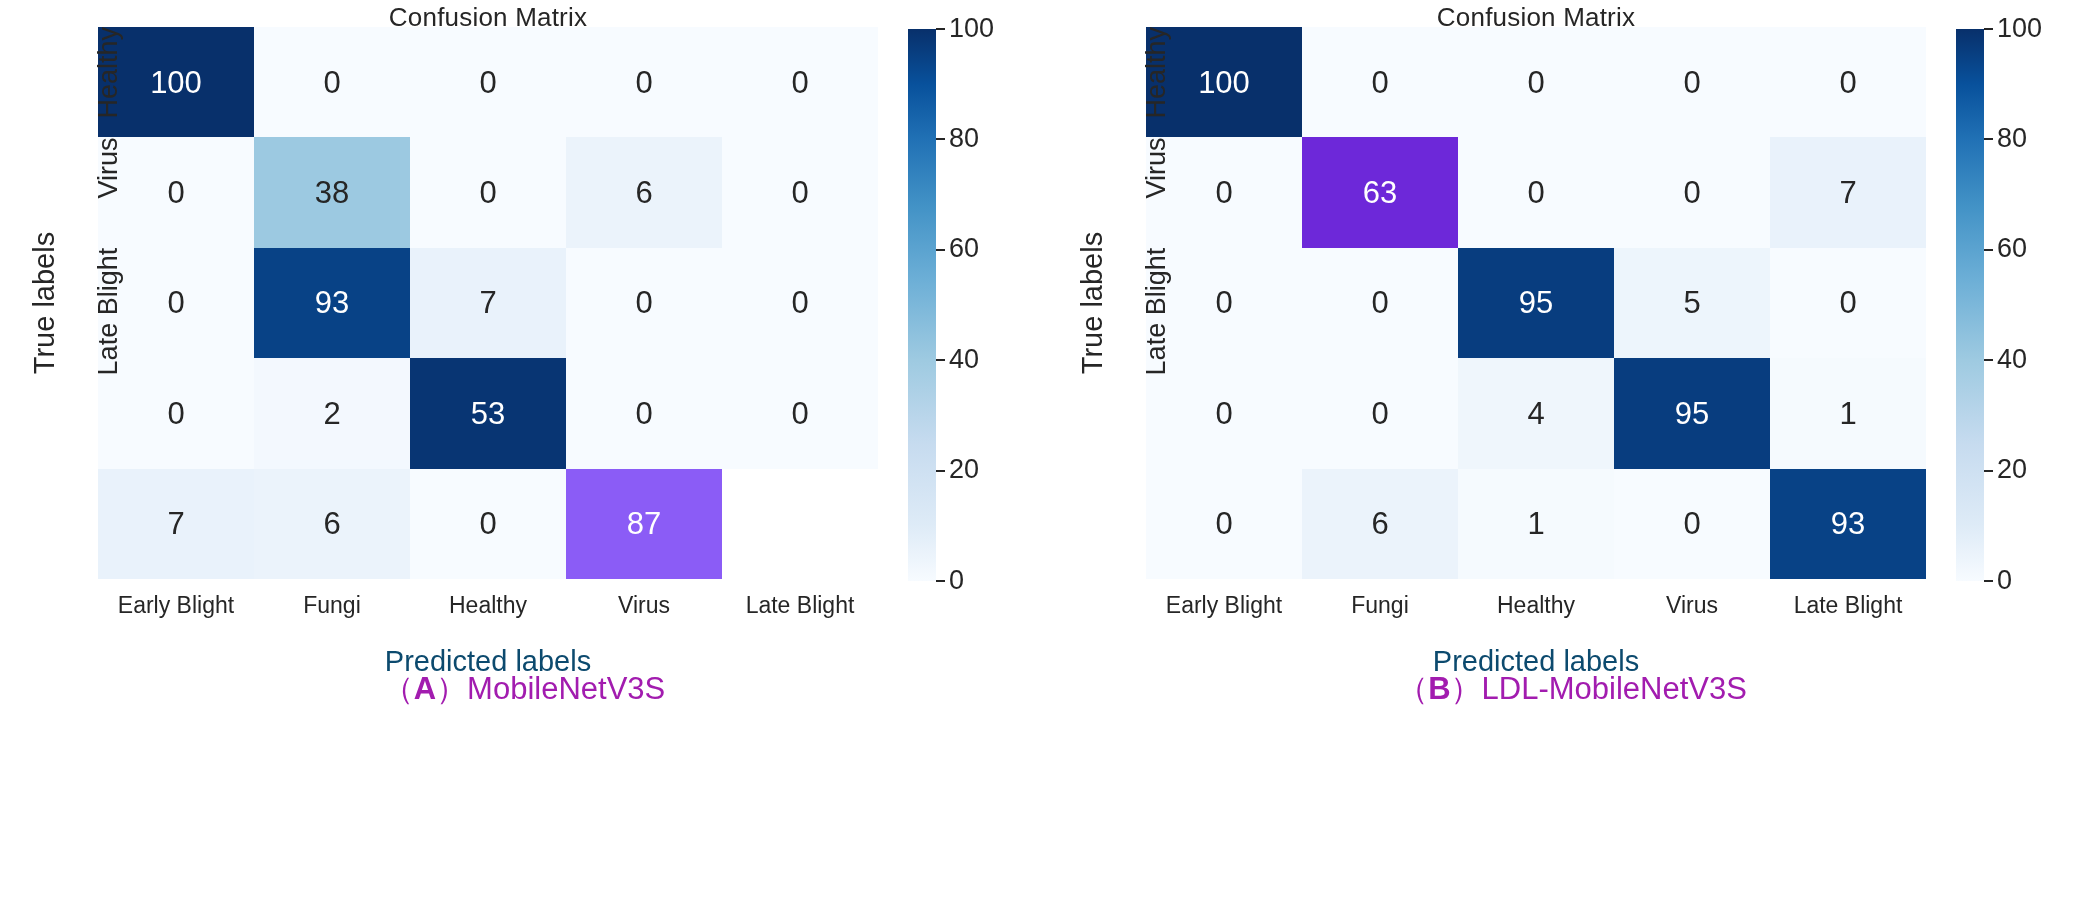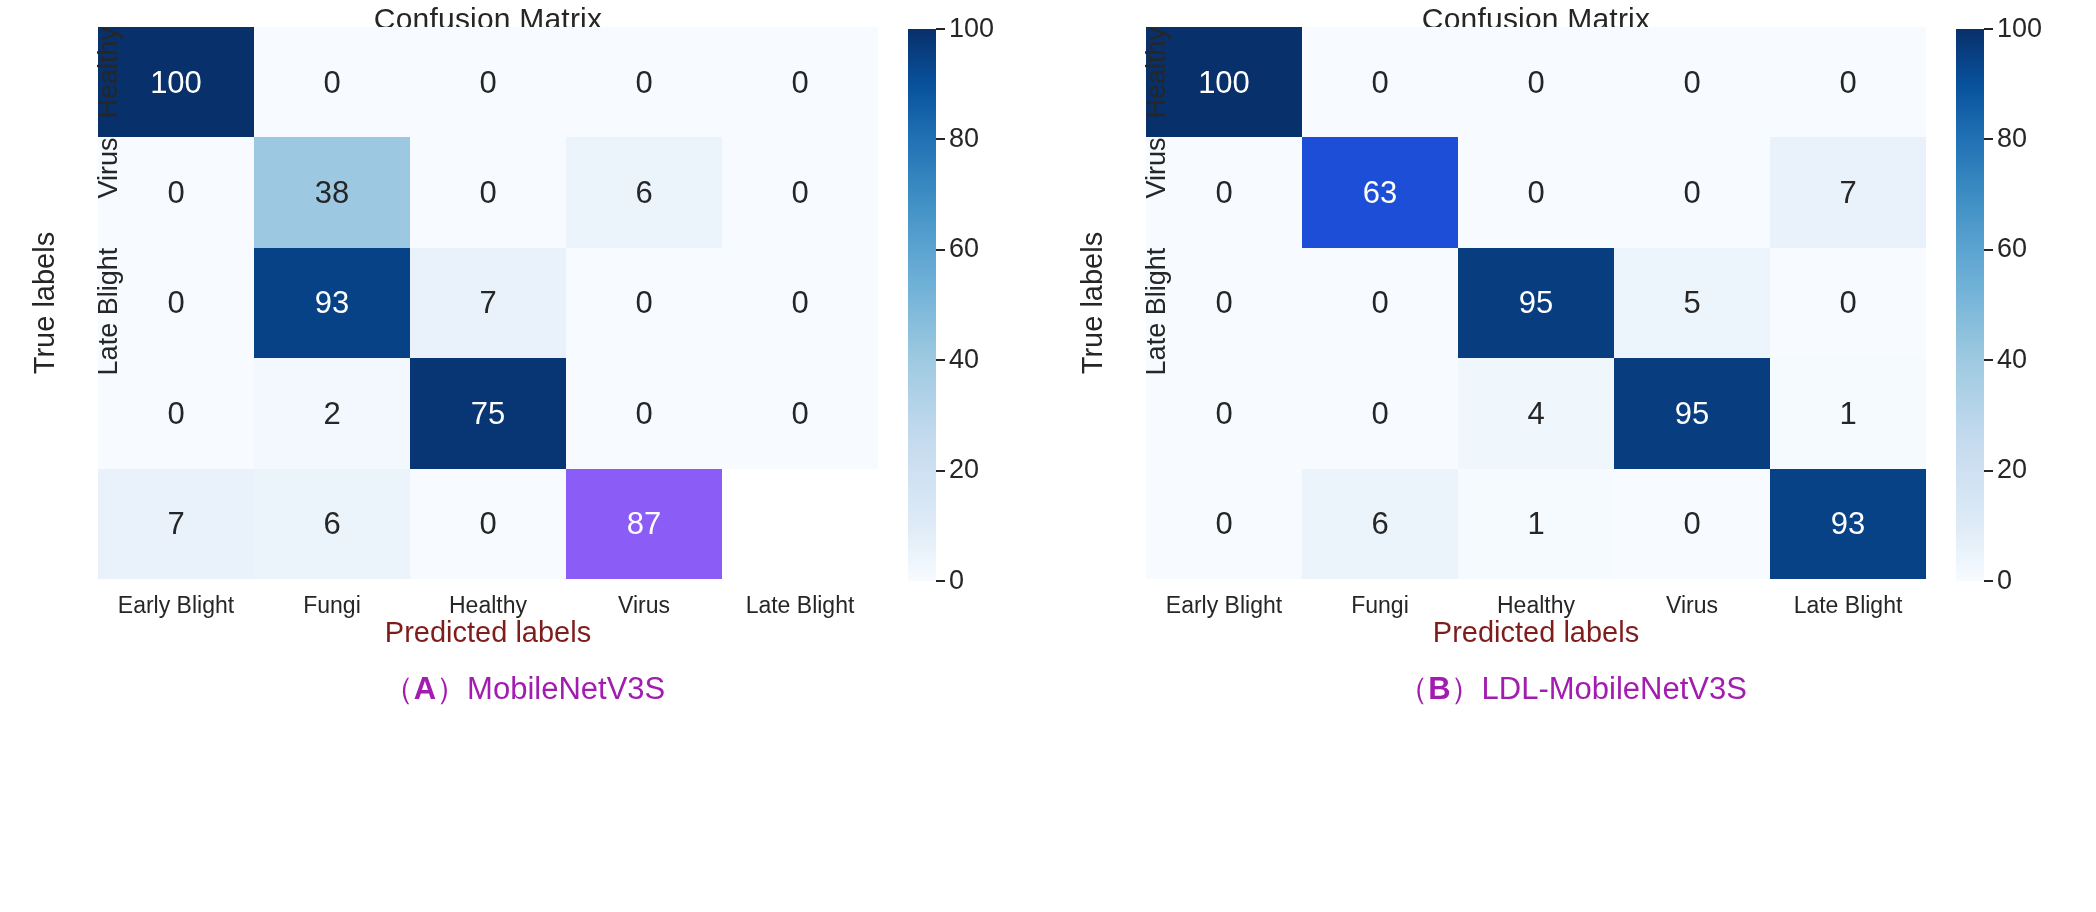--- a/index.html
+++ b/index.html
@@ -28,21 +28,21 @@
     height: 912px;
   }
 
   
   .panel-title {
     position: absolute;
     top: 2px;
     left: 98px;
     width: 780px;
     text-align: center;
-    font-size: 30px;
+    font-size: 26px;
     color: #262626;
     letter-spacing: 0.2px;
     white-space: nowrap;
   }
 
   
   .axes {
     position: absolute;
     left: 98px;
     top: 27px;
@@ -100,25 +100,25 @@
   .xtick {
     font-size: 23px;
     color: #262626;
     text-align: center;
     white-space: nowrap;
     line-height: 42px;
   }
   .xlabel-axis {
     position: absolute;
     left: 98px;
-    top: 616px;
+    top: 645px;
     width: 780px;
     text-align: center;
     font-size: 29px;
-    color: #7f1d1d;
+    color: #0c4a6e;
     white-space: nowrap;
   }
   .caption {
     position: absolute;
     left: 20px;
     top: 668px;
     width: 1008px;
     text-align: center;
     font-size: 31px;
     color: #a21caf;
@@ -202,21 +202,21 @@
           <div class="cell light" style="background: rgb(247, 251, 255);">0</div>
           <div class="cell light" style="background: rgb(235, 243, 251);">6</div>
           <div class="cell light" style="background: rgb(247, 251, 255);">0</div>
           <div class="cell light" style="background: rgb(247, 251, 255);">0</div>
           <div class="cell dark" style="background: rgb(8, 66, 134);">93</div>
           <div class="cell light" style="background: rgb(233, 242, 251);">7</div>
           <div class="cell light" style="background: rgb(247, 251, 255);">0</div>
           <div class="cell light" style="background: rgb(247, 251, 255);">0</div>
           <div class="cell light" style="background: rgb(247, 251, 255);">0</div>
           <div class="cell light" style="background: rgb(243, 248, 254);">2</div>
-          <div class="cell dark" style="background: rgb(8, 53, 115);">75</div>
+          <div class="cell dark" style="background: rgb(8, 53, 115);">53</div>
           <div class="cell light" style="background: rgb(247, 251, 255);">0</div>
           <div class="cell light" style="background: rgb(247, 251, 255);">0</div>
           <div class="cell light" style="background: rgb(233, 242, 251);">7</div>
           <div class="cell light" style="background: rgb(235, 243, 251);">6</div>
           <div class="cell light" style="background: rgb(247, 251, 255);">0</div>
           <div class="cell dark" style="background: #8b5cf6;">87</div>
         </div>
     </div>
 
     <div class="yticks-holder">
@@ -278,21 +278,21 @@
     <div class="panel-title">Confusion Matrix</div>
 
     <div class="axes">
       <div class="grid">
           <div class="cell dark" style="background: rgb(8, 48, 107);">100</div>
           <div class="cell light" style="background: rgb(247, 251, 255);">0</div>
           <div class="cell light" style="background: rgb(247, 251, 255);">0</div>
           <div class="cell light" style="background: rgb(247, 251, 255);">0</div>
           <div class="cell light" style="background: rgb(247, 251, 255);">0</div>
           <div class="cell light" style="background: rgb(247, 251, 255);">0</div>
-          <div class="cell dark" style="background: #1d4ed8;">63</div>
+          <div class="cell dark" style="background: #6d28d9;">63</div>
           <div class="cell light" style="background: rgb(247, 251, 255);">0</div>
           <div class="cell light" style="background: rgb(247, 251, 255);">0</div>
           <div class="cell light" style="background: rgb(233, 242, 251);">7</div>
           <div class="cell light" style="background: rgb(247, 251, 255);">0</div>
           <div class="cell light" style="background: rgb(247, 251, 255);">0</div>
           <div class="cell dark" style="background: rgb(8, 61, 127);">95</div>
           <div class="cell light" style="background: rgb(237, 245, 252);">5</div>
           <div class="cell light" style="background: rgb(247, 251, 255);">0</div>
           <div class="cell light" style="background: rgb(247, 251, 255);">0</div>
           <div class="cell light" style="background: rgb(247, 251, 255);">0</div>

